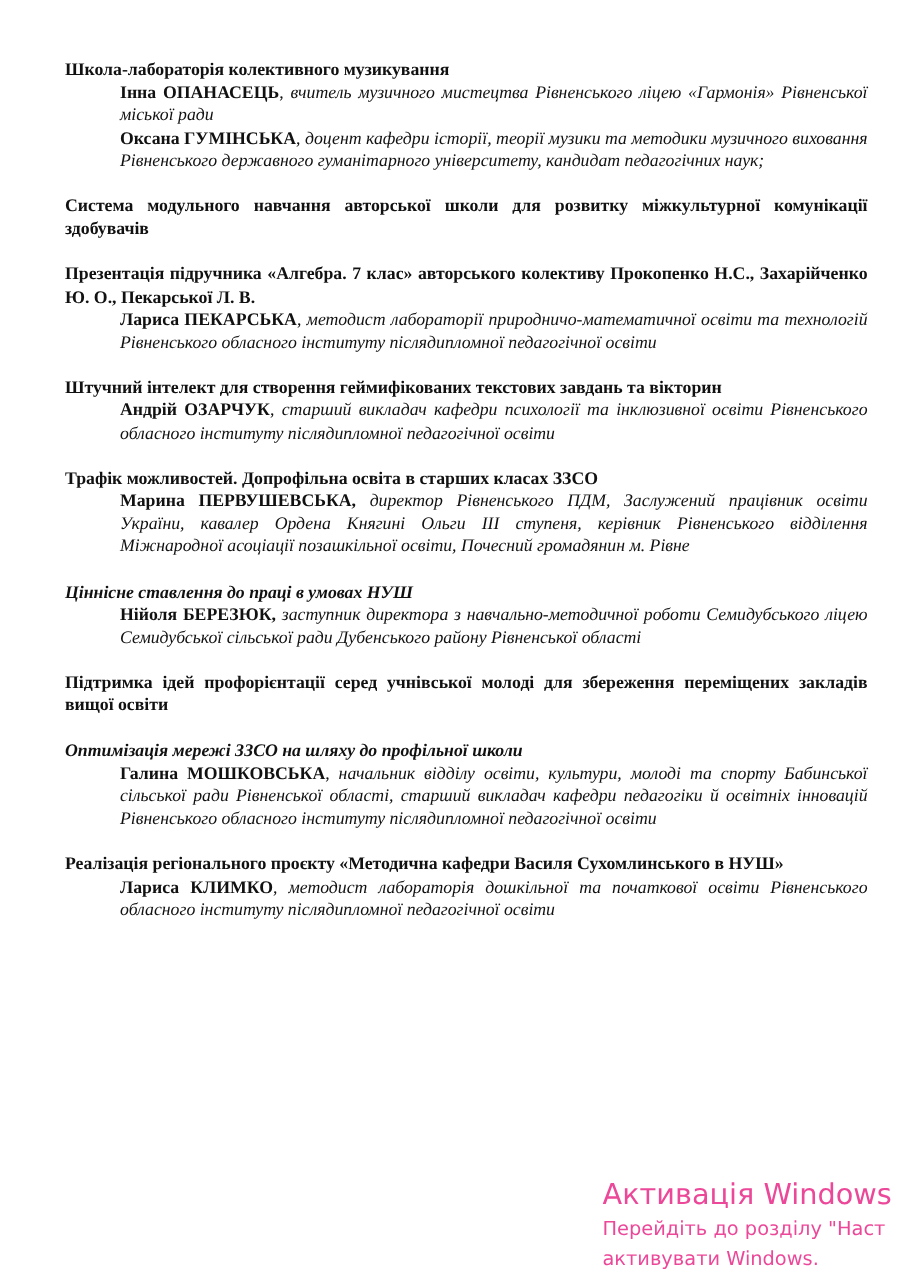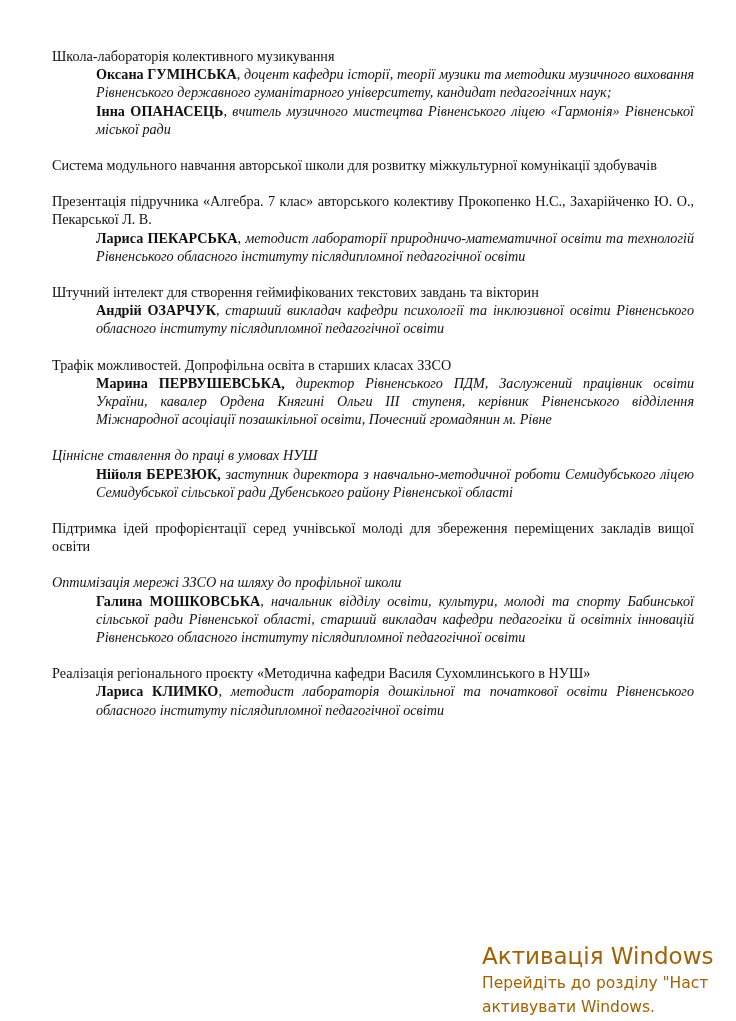--- a/index.html
+++ b/index.html
@@ -7,42 +7,42 @@
     width: 736px; height: 1021px; overflow: hidden;
     background: #ffffff; position: relative;
     font-family: "Liberation Serif", "DejaVu Serif", serif;
     color: #111;
   }
   .doc {
     position: absolute; left: 52px; top: 47px; width: 642px;
     font-size: 14.2px; line-height: 18.2px;
   }
   .entry { margin-bottom: 18px; }
-  .topic { font-weight: normal; text-align: justify; text-align-last: left; }
+  .topic { font-weight: bold; text-align: justify; text-align-last: left; }
   .topic.italic { font-style: italic; }
   .person { padding-left: 44px; text-align: justify; }
   .person .name { font-weight: bold; font-style: normal; }
   .person .desc { font-style: italic; }
   .watermark {
     position: absolute; left: 482px; top: 941px; width: 254px;
-    color: #a16207; font-family: "DejaVu Sans", "Liberation Sans", sans-serif;
+    color: #ec4899; font-family: "DejaVu Sans", "Liberation Sans", sans-serif;
     white-space: nowrap; overflow: hidden;
   }
   .wm-title { font-size: 23px; line-height: 30px; }
   .wm-sub { font-size: 15.5px; line-height: 24px; }
 </style>
 </head>
 <body>
 
 <div class="doc">
 
   <div class="entry">
     <div class="topic">Школа-лабораторія колективного музикування</div>
+    <div class="person"><span class="name">Інна ОПАНАСЕЦЬ</span><span>, </span><span class="desc">вчитель музичного мистецтва Рівненського ліцею «Гармонія» Рівненської міської ради</span></div>
     <div class="person"><span class="name">Оксана ГУМІНСЬКА</span><span>, </span><span class="desc">доцент кафедри історії, теорії музики та методики музичного виховання Рівненського державного гуманітарного університету, кандидат педагогічних наук;</span></div>
-    <div class="person"><span class="name">Інна ОПАНАСЕЦЬ</span><span>, </span><span class="desc">вчитель музичного мистецтва Рівненського ліцею «Гармонія» Рівненської міської ради</span></div>
   </div>
 
   <div class="entry">
     <div class="topic">Система модульного навчання авторської школи для розвитку міжкультурної комунікації здобувачів</div>
   </div>
 
   <div class="entry">
     <div class="topic">Презентація підручника «Алгебра. 7 клас» авторського колективу Прокопенко Н.С., Захарійченко Ю. О., Пекарської Л. В.</div>
     <div class="person"><span class="name">Лариса ПЕКАРСЬКА</span><span>, </span><span class="desc">методист лабораторії природничо-математичної освіти та технологій Рівненського обласного інституту післядипломної педагогічної освіти</span></div>
   </div>

